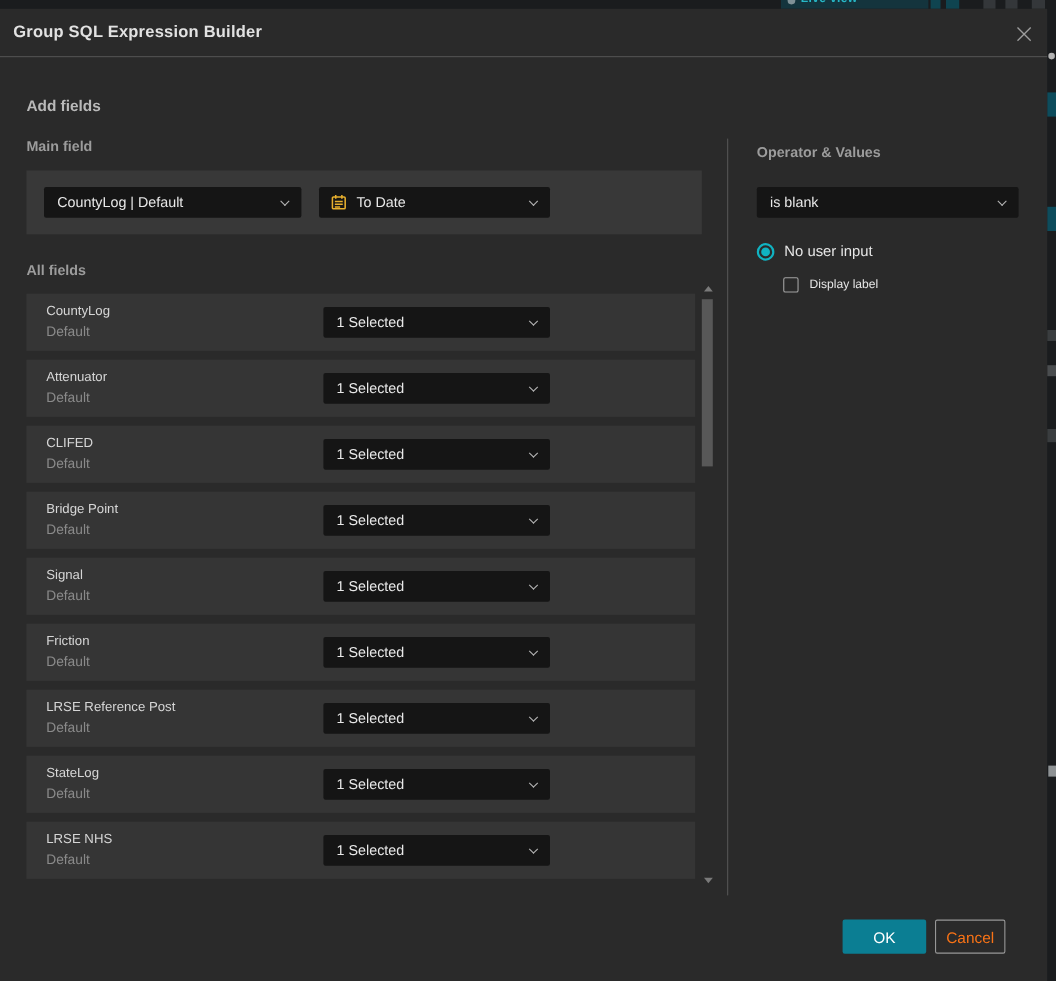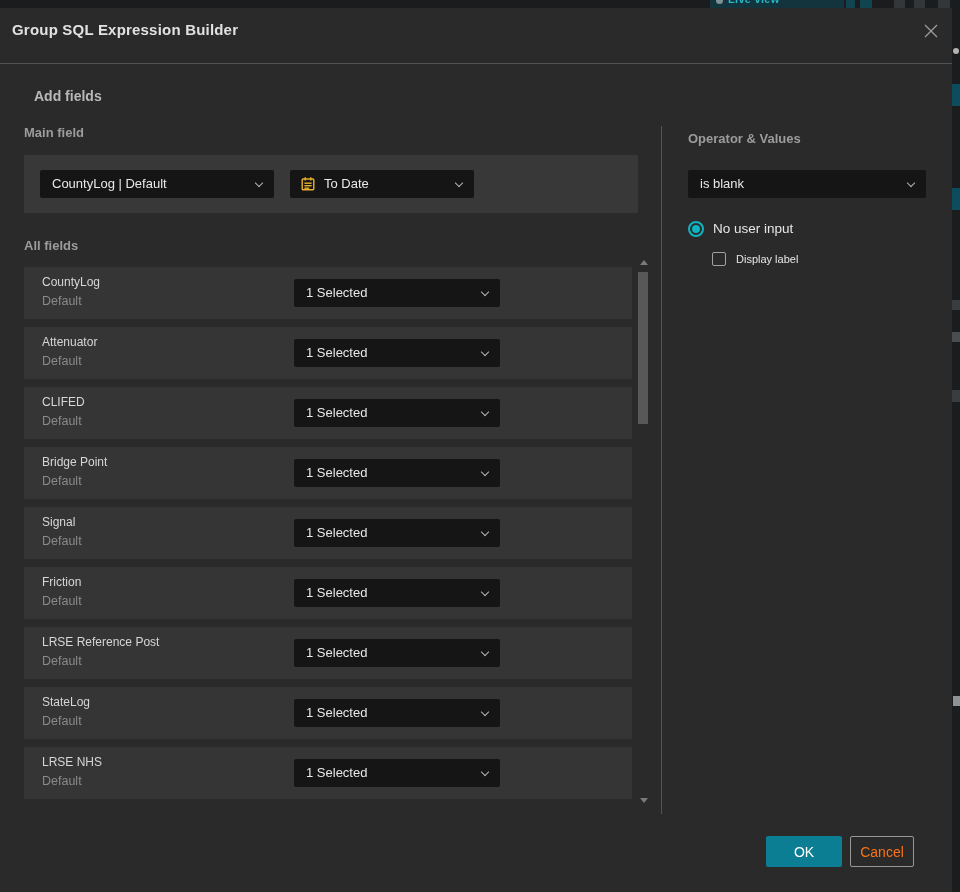--- a/index.html
+++ b/index.html
@@ -24,34 +24,34 @@
   .live-view-pill .lv-dot {
     position:absolute; top:-3px; left:6px; width:7px; height:7px;
     border-radius:50%; background:#7f9096;
   }
   
   #dialog {
     position:absolute; left:0; top:8px; width:952px; height:884px;
     background:#2a2a2a;
   }
   .titlebar {
-    position:absolute; left:0; top:0; width:100%; height:56px;
+    position:absolute; left:0; top:0; width:100%; height:44px;
     border-bottom:1px solid #515151;
     text-align:center;
   }
   .title {
     position:absolute; left:12px; top:0; line-height:44px;
     font-size:15px; font-weight:600; color:#e2e2e2; letter-spacing:.2px;
   }
   .close-btn {
     position:absolute; left:920px; top:12px; width:22px; height:22px;
     display:flex; align-items:center; justify-content:center; cursor:pointer;
   }
   .section-title {
-    position:absolute; left:24px; font-size:14px; font-weight:bold; color:#b9b9b9;margin-left:10px;
+    position:absolute; left:24px; font-size:14px; font-weight:bold; color:#b9b9b9;
   }
   .group-label {
     position:absolute; font-size:13px; font-weight:600; color:#9c9c9c;
   }
   .main-box {
     position:absolute; left:24px; top:147px; width:614px; height:58px;
     background:#383838;
   }
   .dropdown {
     position:absolute; height:28px; background:#151515; border-radius:2px;
@@ -155,21 +155,21 @@
   </div>
 
   <div class="section-title" style="top:80px;">Add fields</div>
 
   <div class="group-label" style="left:24px;top:117px;">Main field</div>
   <div class="main-box">
     <div class="dropdown" style="left:16px;top:15px;width:234px;">
       <span>CountyLog | Default</span>
       <span class="chev"></span>
     </div>
-    <div class="dropdown with-icon" style="left:266px;top:15px;width:184px;">
+    <div class="dropdown with-icon" style="left:266px;top:15px;width:210px;">
       <svg class="cal-icon" width="16" height="16" viewBox="0 0 16 16">
         <g fill="none" stroke="#e8b02e" stroke-width="1.4">
           <rect x="2.2" y="3" width="11.6" height="10.8" rx="1"></rect>
           <line x1="5.2" y1="1.2" x2="5.2" y2="4.6"></line>
           <line x1="10.8" y1="1.2" x2="10.8" y2="4.6"></line>
           <line x1="4.4" y1="7.2" x2="11.6" y2="7.2"></line>
           <line x1="4.4" y1="9.7" x2="11.6" y2="9.7"></line>
           <line x1="4.4" y1="12.2" x2="9.2" y2="12.2"></line>
         </g>
       </svg>

